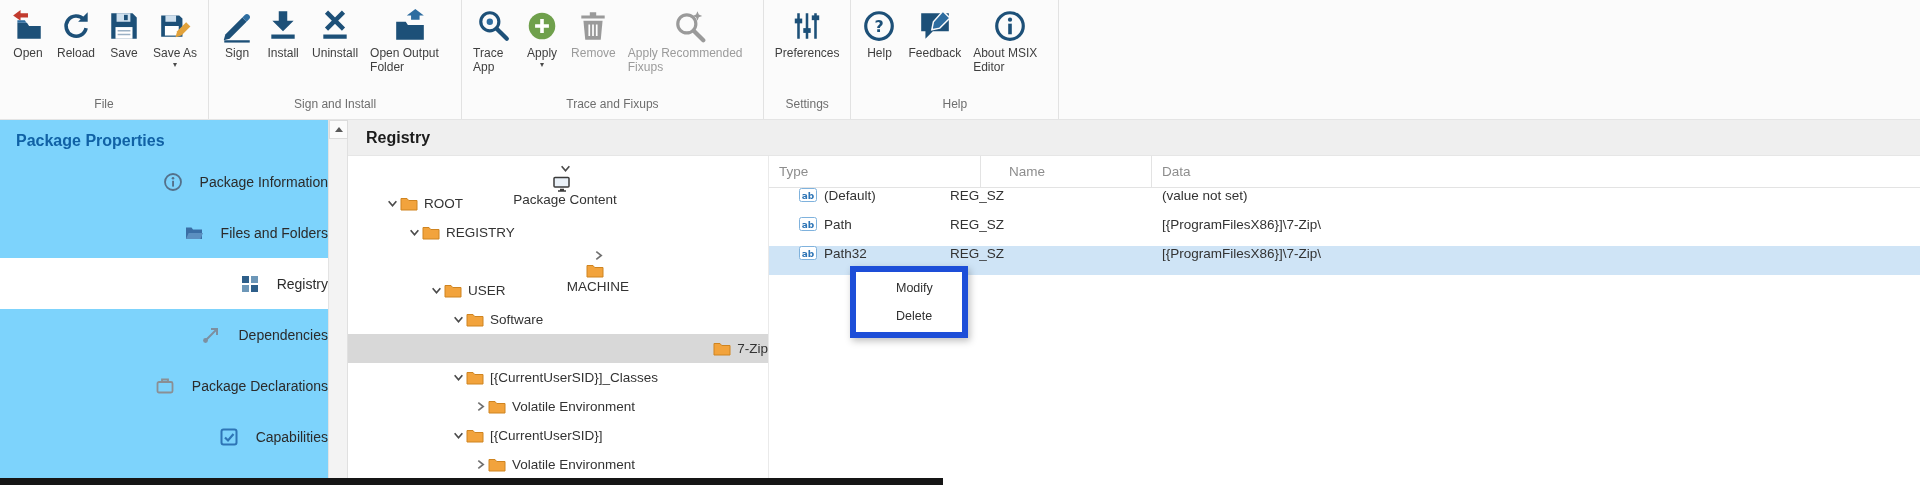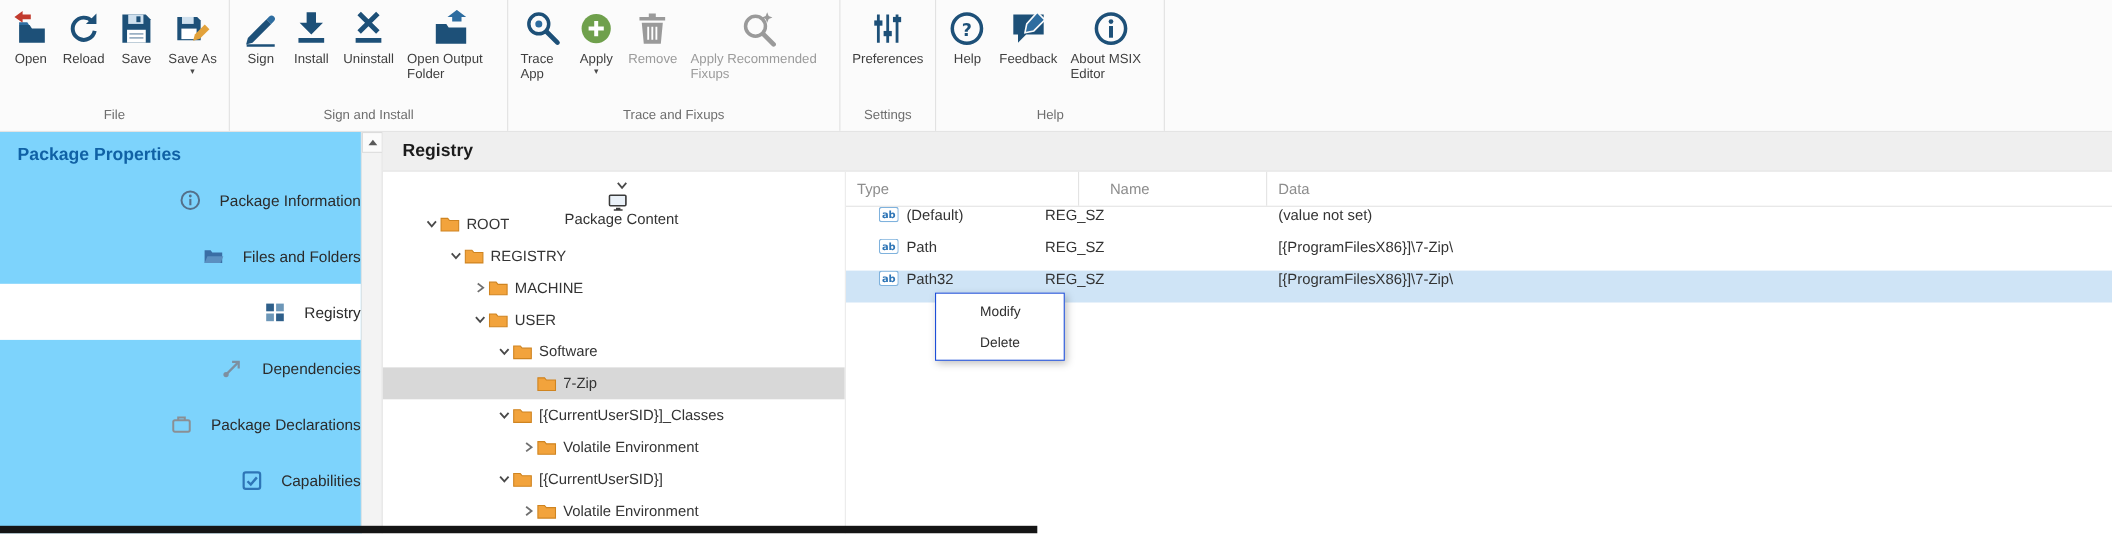--- a/index.html
+++ b/index.html
@@ -54,21 +54,21 @@
   
   .main { position:absolute; left:348px; top:120px; right:0; bottom:0; background:#fff; }
   .main-header {
     height:36px; background:#efefef; display:flex; align-items:center;
     padding-left:18px; font-size:16px; font-weight:bold; color:#1c1c1c; border-bottom:1px solid #e6e6e6;
   }
   .content { position:absolute; left:0; top:36px; right:0; bottom:0; display:flex; }
 
   .tree { width:421px; padding-top:4px; border-right:1px solid #eaeaea; overflow:hidden; flex:0 0 auto; }
   .tree-row { height:29px; display:flex; align-items:center; font-size:13.5px; color:#333; cursor:pointer; white-space:nowrap; }
-  .tree-row.selected { background:var(--tree-selection,#d8d8d8); }
+  .tree-row.selected { background:var(--tree-selection,#d8d8d8);justify-content:flex-end; }
   .tw-chevron { width:16px; height:16px; display:flex; align-items:center; justify-content:center; flex:0 0 auto; }
   .tw-chevron svg { width:11px; height:11px; }
   .tw-icon { width:18px; height:16px; margin-right:6px; flex:0 0 auto; }
   .tw-icon svg { width:100%; height:100%; }
 
   .grid { flex:1 1 auto; position:relative; overflow:hidden; }
   .grid-header { height:32px; display:flex; align-items:center; border-bottom:1px solid #e3e3e3; color:#8d8d8d; font-size:13.5px; }
   .gh-cell { height:100%; display:flex; align-items:center; border-right:1px solid #e3e3e3; padding-left:10px; }
   .gh-cell.c0 { width:171px; padding-left:28px; }
   .gh-cell.c1 { width:212px; }
@@ -78,21 +78,21 @@
   .gr-cell { display:flex; align-items:flex-start; height:100%; white-space:nowrap; overflow:hidden; }
   .gr-cell.c0 { width:171px; padding-left:30px; flex:0 0 auto; }
   .gr-cell.c1 { width:212px; padding-left:10px; flex:0 0 auto; }
   .gr-cell.c2 { flex:1; padding-left:10px; }
   .ab-icon { width:18px; height:14px; margin-right:7px; flex:0 0 auto; }
   .ab-icon svg { width:100%; height:100%; }
 
   
   .context-menu {
     position:absolute; left:850px; top:266px; width:118px;
-    background:#fff; border:1px solid #1d4ed8; box-shadow:2px 3px 7px rgba(0,0,0,.25);
+    background:#fff; border:6px solid #1d4ed8; box-shadow:2px 3px 7px rgba(0,0,0,.25);
     padding:2px 0; z-index:10;
   }
   .menu-item { height:28px; display:flex; align-items:center; padding-left:40px; font-size:12.5px; color:#2f2f2f; cursor:pointer; }
 
   .bottom-strip { position:absolute; left:0; bottom:0; width:943px; height:7px; background:#151515; z-index:20; }
 </style>
 </head>
 <body>
 
 <div class="app">
@@ -343,21 +343,21 @@
             <span class="tw-chevron">
               <svg viewBox="0 0 10 10">
                 <path d="M1.5 3 5 7 8.5 3" fill="none" stroke="#4a4a4a" stroke-width="1.5"></path>
               </svg>
             </span>
             <span class="tw-icon"><svg viewBox="0 0 18 16">
                 <path d="M1 14V2.5h6L8.7 4.5H17V14z" fill="var(--folder-orange,#f2a33c)" stroke="#cf8420" stroke-width="1"></path>
               </svg></span>
             <span class="tw-label">REGISTRY</span>
           </div>
-          <div class="tree-row" style="padding-left: 80px;">
+          <div class="tree-row" style="padding-left: 80px; flex-direction: column;">
             <span class="tw-chevron">
               <svg viewBox="0 0 10 10">
                 <path d="M3 1.5 7.5 5 3 8.5" fill="none" stroke="#707070" stroke-width="1.5"></path>
               </svg>
             </span>
             <span class="tw-icon"><svg viewBox="0 0 18 16">
                 <path d="M1 14V2.5h6L8.7 4.5H17V14z" fill="var(--folder-orange,#f2a33c)" stroke="#cf8420" stroke-width="1"></path>
               </svg></span>
             <span class="tw-label">MACHINE</span>
           </div>

